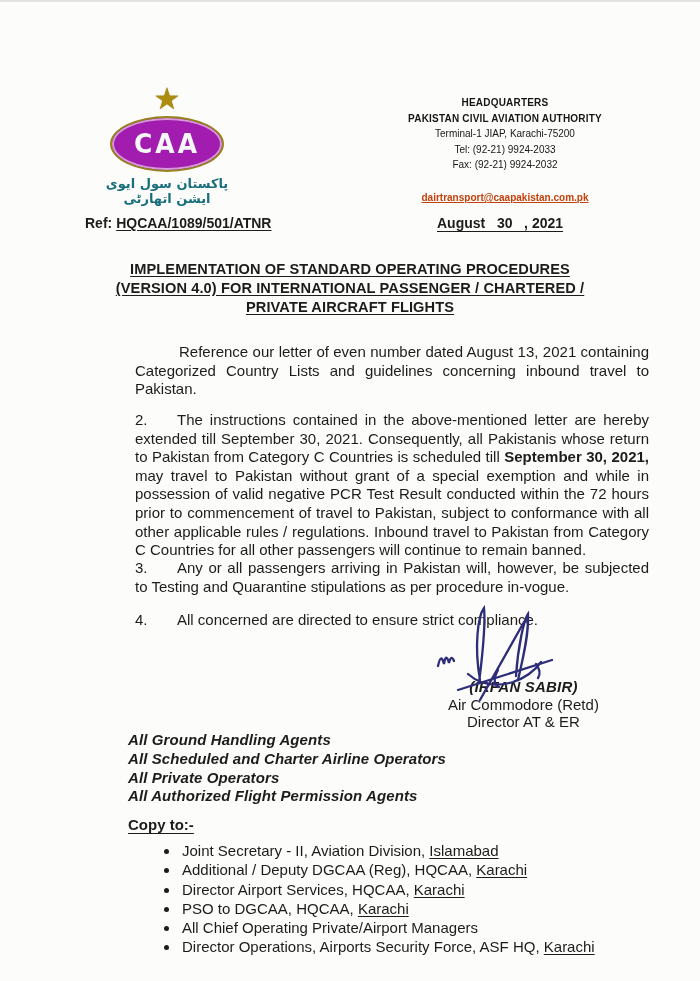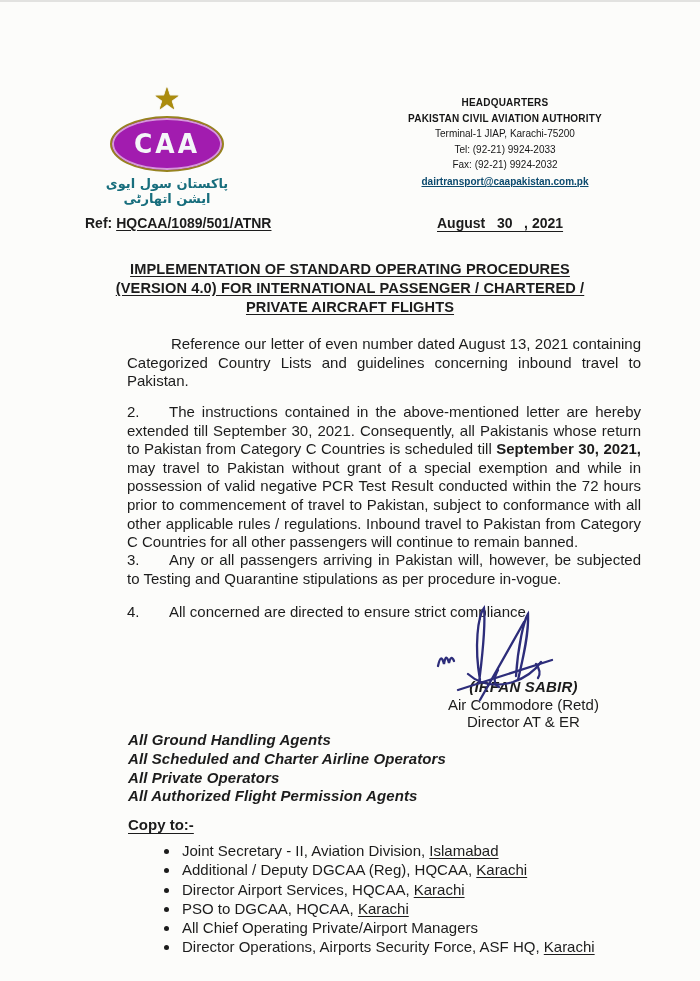--- a/index.html
+++ b/index.html
@@ -24,36 +24,36 @@
     color:#f4f6f8;font-weight:bold;font-size:25px;letter-spacing:3px;
     font-family:"DejaVu Sans",sans-serif;transform:scaleY(1.05);
   }
   .logo .urdu{
     margin-top:4px;font-family:"DejaVu Sans",sans-serif;direction:rtl;
     font-size:13px;color:#186e7d;font-weight:bold;letter-spacing:0;line-height:15px;
   }
   .hq{position:absolute;left:318px;top:95px;width:374px;text-align:center;
       font-size:10px;line-height:15.6px;color:#161616;}
   .hq .b{font-weight:bold;letter-spacing:.2px;}
-  .hq .email{color:#0c4a6e;text-decoration:underline;font-weight:bold;cursor:pointer;display:inline-block;margin-top:1px;}
+  .hq .email{color:#c2410c;text-decoration:underline;font-weight:bold;cursor:pointer;display:inline-block;margin-top:17px;}
 
   
   .refrow{position:absolute;top:215px;left:0;width:700px;font-size:14px;font-weight:bold;}
   .refrow .ref{position:absolute;left:85px;top:0;}
   .refrow .date{position:absolute;left:437px;top:0;text-decoration:underline;text-underline-offset:3px;}
   .u{text-decoration:underline;text-underline-offset:2px;}
 
   
   .subject{position:absolute;top:260px;left:60px;width:580px;text-align:center;
            font-weight:bold;font-size:14.6px;line-height:19px;letter-spacing:.1px;}
   .subject span{text-decoration:underline;text-underline-offset:2px;}
 
   
   .para{position:absolute;left:127px;width:514px;font-size:15px;line-height:18.6px;
-        text-align:justify;margin:0;}
+        text-align:justify;margin:8px;}
   .p1{top:335px;text-indent:44px;}
   .p2{top:403px;}
   .p3{top:551px;}
   .p4{top:603px;}
   .pnum{display:inline-block;width:42px;text-indent:0;}
   .para b{font-weight:bold;}
 
   
   .sig-svg{position:absolute;left:428px;top:604px;z-index:3;}
   .sigblock{position:absolute;left:448px;top:678px;font-size:15px;line-height:17.6px;text-align:center;}

